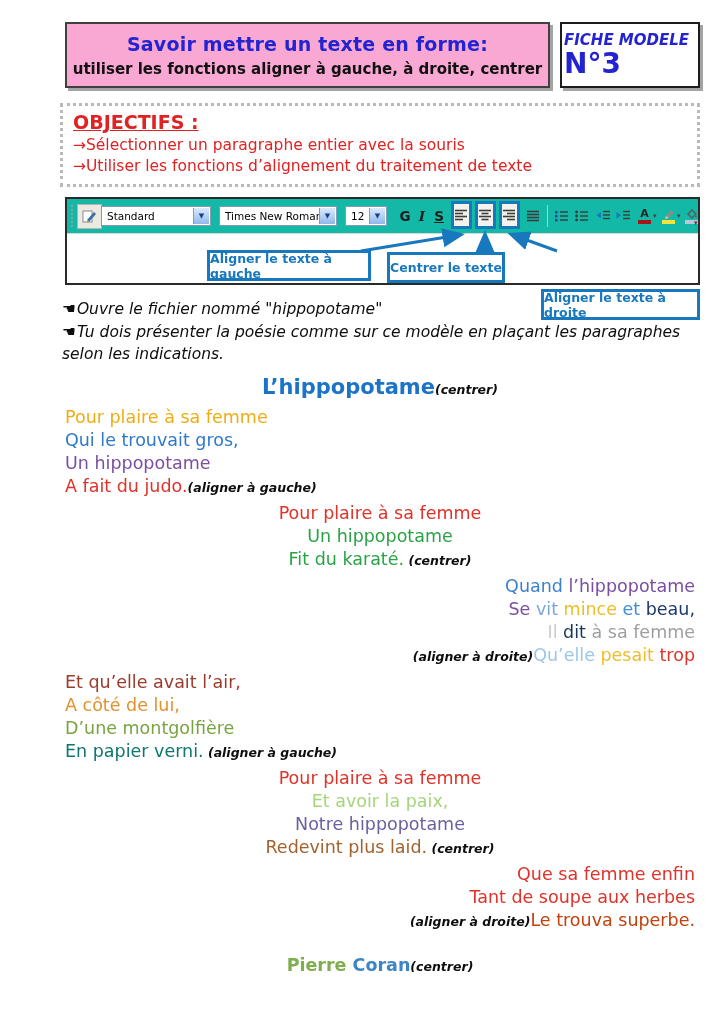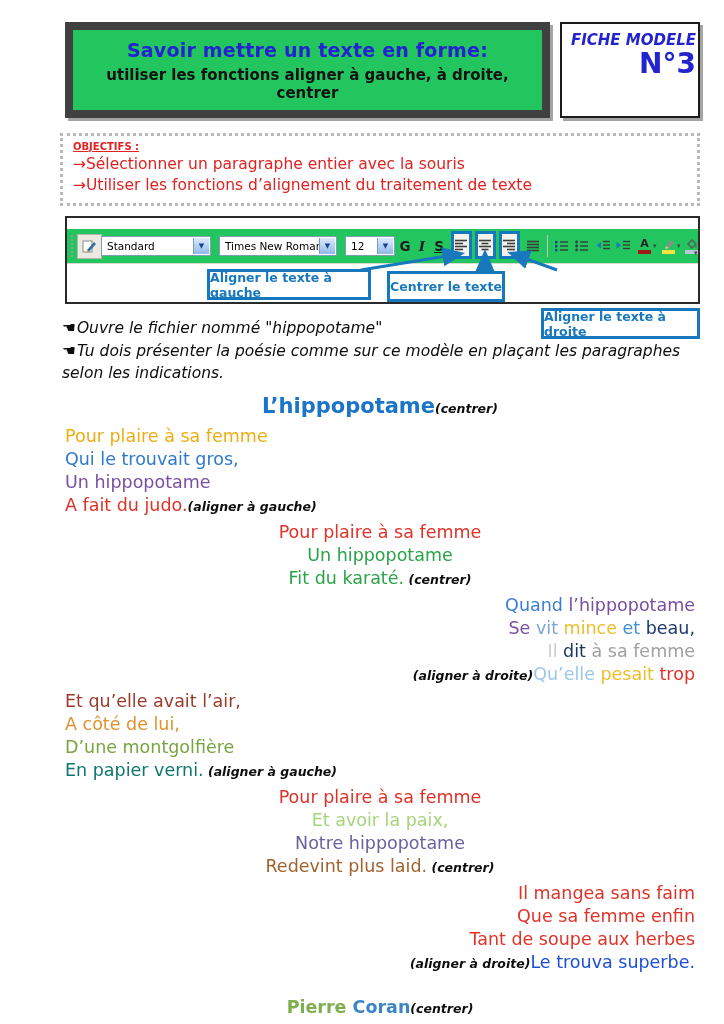--- a/index.html
+++ b/index.html
@@ -1,37 +1,37 @@
 <!DOCTYPE html>
 <html><head>
 <meta charset="utf-8">
 <style>
   html,body{margin:0;padding:0;background:#e8e8e8;}
   .page{position:relative;width:724px;height:1024px;background:#ffffff;margin:0 auto;
         font-family:"DejaVu Sans",sans-serif;overflow:hidden;}
 
   
   .header{display:flex;gap:10px;margin:22px 24px 0 65px;}
-  .header-main{flex:1;border:8px solid #404040;box-shadow:3px 3px 0 rgba(90,90,90,.55);
-               background:#22c55e;text-align:center;padding:9px 4px 8px;}
+  .header-main{flex:1;border:2px solid #404040;box-shadow:3px 3px 0 rgba(90,90,90,.55);
+               background:#f9a8d4;text-align:center;padding:9px 4px 8px;}
   .header-title{color:#2323cf;font-weight:bold;font-size:19px;letter-spacing:.2px;}
   .header-subtitle{color:#111;font-weight:bold;font-size:15px;margin-top:5px;}
   .header-badge{width:132px;border:2px solid #1c1c1c;box-shadow:3px 3px 0 rgba(90,90,90,.55);
-                background:#fff;text-align:right;padding:7px 2px 4px;}
+                background:#fff;text-align:left;padding:7px 2px 4px;}
   .badge-line1{color:#2323cf;font-weight:bold;font-style:italic;font-size:15px;}
   .badge-line2{color:#2323cf;font-weight:bold;font-size:28px;line-height:1.05;}
 
   
   .objectives{margin:15px 24px 0 60px;border:3px dotted #b9b9b9;padding:5px 10px 9px;}
-  .obj-heading{color:#e02222;font-weight:bold;font-size:10px;text-decoration:underline;}
+  .obj-heading{color:#e02222;font-weight:bold;font-size:19px;text-decoration:underline;}
   .obj-item{color:#e02222;font-size:15.5px;margin-top:3px;}
 
   
   .tbfig{position:relative;margin:10px 24px 0 65px;height:84px;border:2px solid #2a2a2a;background:#fff;}
-  .tbrow{position:absolute;left:0;top:11px;right:0;height:34px;background:#22c55e;border-bottom:1px solid #dcd8d0;}
+  .tbrow{position:absolute;left:0;top:0;right:0;height:34px;background:#14b8a6;border-bottom:1px solid #dcd8d0;}
   .handle{position:absolute;left:4px;top:6px;height:22px;border-left:2px dotted #9a9a9a;}
   .stylebtn{position:absolute;left:10px;top:5px;width:23px;height:23px;background:#ece9e2;
             border:1px solid #b9b4aa;display:flex;align-items:center;justify-content:center;}
   .dd{position:absolute;top:7px;height:20px;background:#fff;border:1px solid #7f9db9;
       font-size:10.5px;color:#000;display:flex;align-items:center;padding-left:5px;box-sizing:border-box;}
   .chev{position:absolute;right:1px;top:1px;bottom:1px;width:15px;
         background:linear-gradient(#dcebfc,#8fb8ea);border-left:1px solid #7f9db9;
         display:flex;align-items:center;justify-content:center;font-size:7px;color:#17408f;}
   .tbtn{position:absolute;top:7px;width:16px;height:20px;display:flex;align-items:center;
         justify-content:center;font-size:13.5px;color:#1d1d1d;}
@@ -101,21 +101,21 @@
       </div>
 
       <div class="dd" style="left:34px;width:110px;">
         <span>Standard</span>
         <span class="chev">▼</span>
       </div>
       <div class="dd" style="left:152px;width:118px;">
         <span>Times New Roman</span>
         <span class="chev">▼</span>
       </div>
-      <div class="dd" style="left:278px;width:50px;">
+      <div class="dd" style="left:278px;width:42px;">
         <span>12</span>
         <span class="chev">▼</span>
       </div>
 
       <div class="tbtn b-bold" style="left:330px;">G</div>
       <div class="tbtn b-italic" style="left:347px;">I</div>
       <div class="tbtn b-under" style="left:364px;">S</div>
 
       <div class="bluebox" style="left:384px;">
         <svg width="13" height="12" viewBox="0 0 13 12">
@@ -284,22 +284,21 @@
           <div class="pline"><span style="color: rgb(119, 164, 65);">D’une montgolfière</span></div>
           <div class="pline"><span style="color: #0f766e;">En papier verni.</span><span class="ann"> (aligner à gauche)</span></div>
         </div>
         <div class="stanza align-center">
           <div class="pline"><span style="color: rgb(224, 50, 40);">Pour plaire à sa femme</span></div>
           <div class="pline"><span style="color: rgb(166, 212, 124);">Et avoir la paix,</span></div>
           <div class="pline"><span style="color: rgb(107, 95, 160);">Notre hippopotame</span></div>
           <div class="pline"><span style="color: rgb(162, 98, 46);">Redevint plus laid.</span><span class="ann"> (centrer)</span></div>
         </div>
         <div class="stanza align-right">
-          <div class="pline"><span style="color: rgb(224, 50, 40);">Il mangea sans faim</span></div>
           <div class="pline"><span style="color: rgb(224, 50, 40);">Que sa femme enfin</span></div>
           <div class="pline"><span style="color: rgb(224, 50, 40);">Tant de soupe aux herbes</span></div>
-          <div class="pline"><span class="ann">(aligner à droite)</span><span style="color: #1d4ed8;">Le trouva superbe.</span></div>
+          <div class="pline"><span class="ann">(aligner à droite)</span><span style="color: #c2410c;">Le trouva superbe.</span></div>
         </div>
       </div>
     <div class="author-line" id="author-line"><span style="color: rgb(127, 174, 78);">Pierre </span><span style="color: rgb(60, 134, 198);">Coran</span><span class="ann">(centrer)</span></div>
   </div>
 
 </div>
 
 </body></html>

